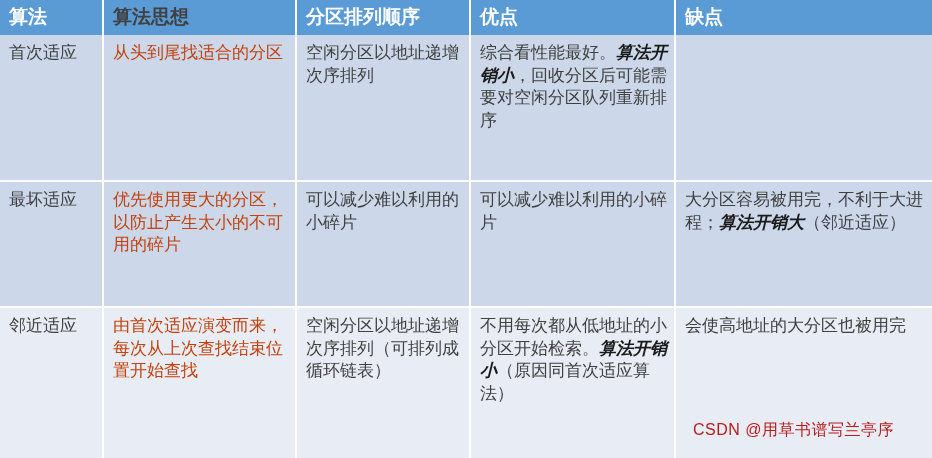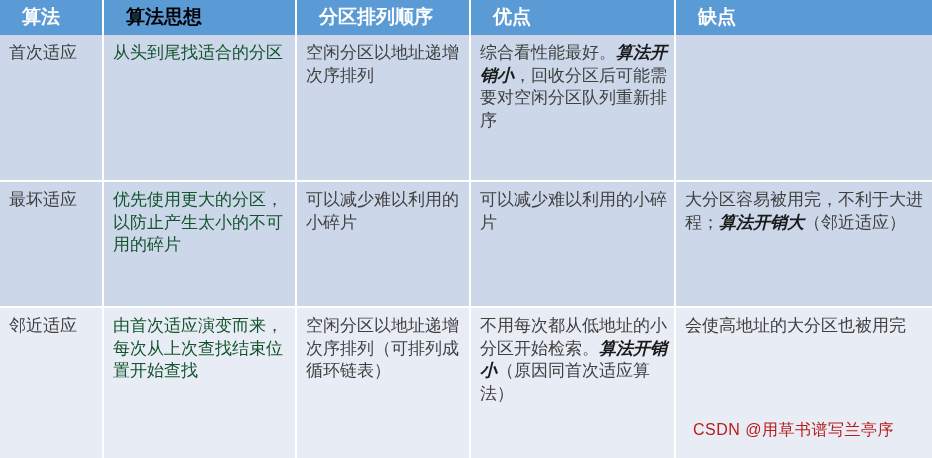--- a/index.html
+++ b/index.html
@@ -25,45 +25,45 @@
   #alg-table col.c3 { width: 205px; }
   #alg-table col.c4 { width: 257px; }
 
   thead th {
     background: #5b9bd5;
     color: #ffffff;
     font-size: 19px;
     font-weight: bold;
     text-align: left;
     vertical-align: middle;
-    padding: 4px 0 5px 22px;
+    padding: 4px 0 5px 9px;
     height: 26px;
     border-right: 2px solid #ffffff;
     line-height: 1.1;
   }
   thead th:last-child { border-right: none; }
-  thead th.red { color: #000000; }
+  thead th.red { color: #404040; }
 
   tbody td {
     font-size: 17px;
     color: #404040;
     vertical-align: top;
     padding: 7px 7px 6px 9px;
     line-height: 1.33;
     border-right: 2px solid #ffffff;
     border-bottom: 2px solid #ffffff;
     word-break: break-all;
   }
   tbody td:last-child { border-right: none; }
   tbody tr:last-child td { border-bottom: none; }
 
   tbody tr.band-dark td { background: #ccd8ea; }
   tbody tr.band-light td { background: #e8ecf4; }
 
-  td.red-text { color: #14532d; }
+  td.red-text { color: #c2410c; }
   .bi { font-weight: bold; font-style: italic; color: #1a1a1a; }
 
   .row1 { height: 100px; margin-left: 44px; }
   .row2 { height: 123px; }
   .row3 { height: 90px; border-radius: 9px; }
   .row4 { height: 108px; }
 
   #watermark {
     position: absolute;
     left: 693px;

